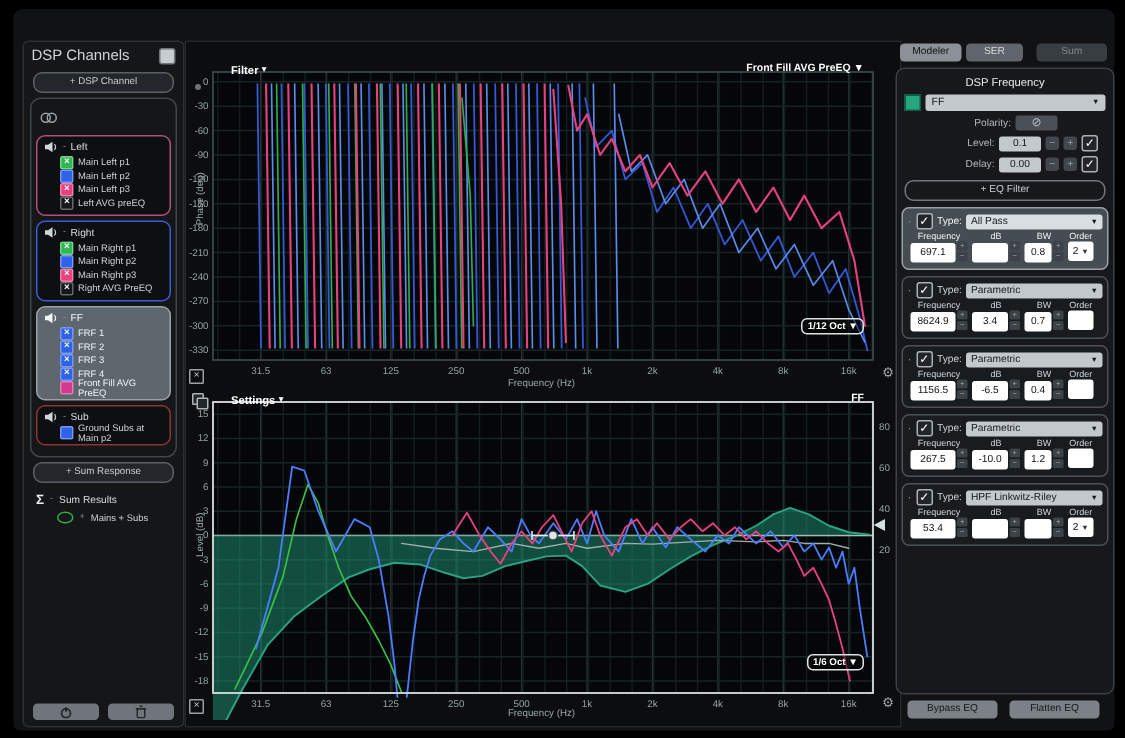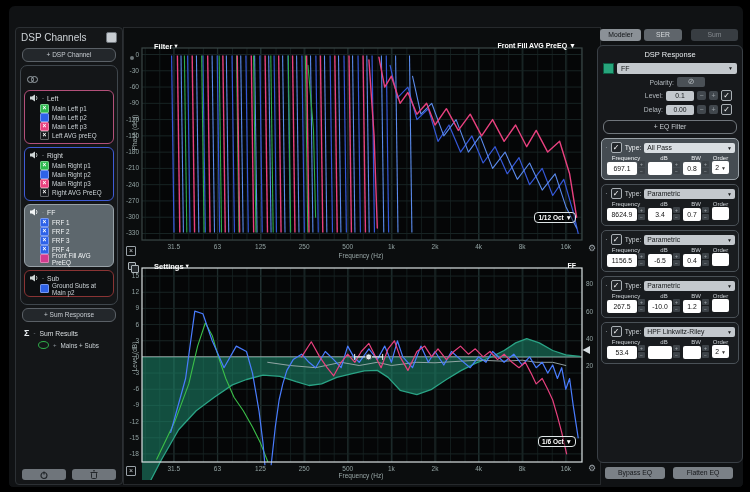--- a/index.html
+++ b/index.html
@@ -559,21 +559,21 @@
       <span class="gear">⚙</span>
     </div>
   </div>
 
   <div id="rightcol">
     <span class="tab" id="tab-modeler">Modeler</span>
     <span class="tab" id="tab-ser">SER</span>
     <span class="tab" id="tab-sum">Sum</span>
 
     <div id="dsp-panel">
-      <div class="dsp-title">DSP Response</div>
+      <div class="dsp-title">DSP Frequency</div>
       <div class="sel-row">
         <span class="swatch" style="background-color: rgb(39, 165, 124);"></span>
         <span class="bigsel">
             <span>FF</span>
             <span style="font-size:5px;">▼</span>
           </span>
       </div>
       <div class="prow">
           <span class="plabel">Polarity:</span>
           <span class="pbtn">⊘</span>

